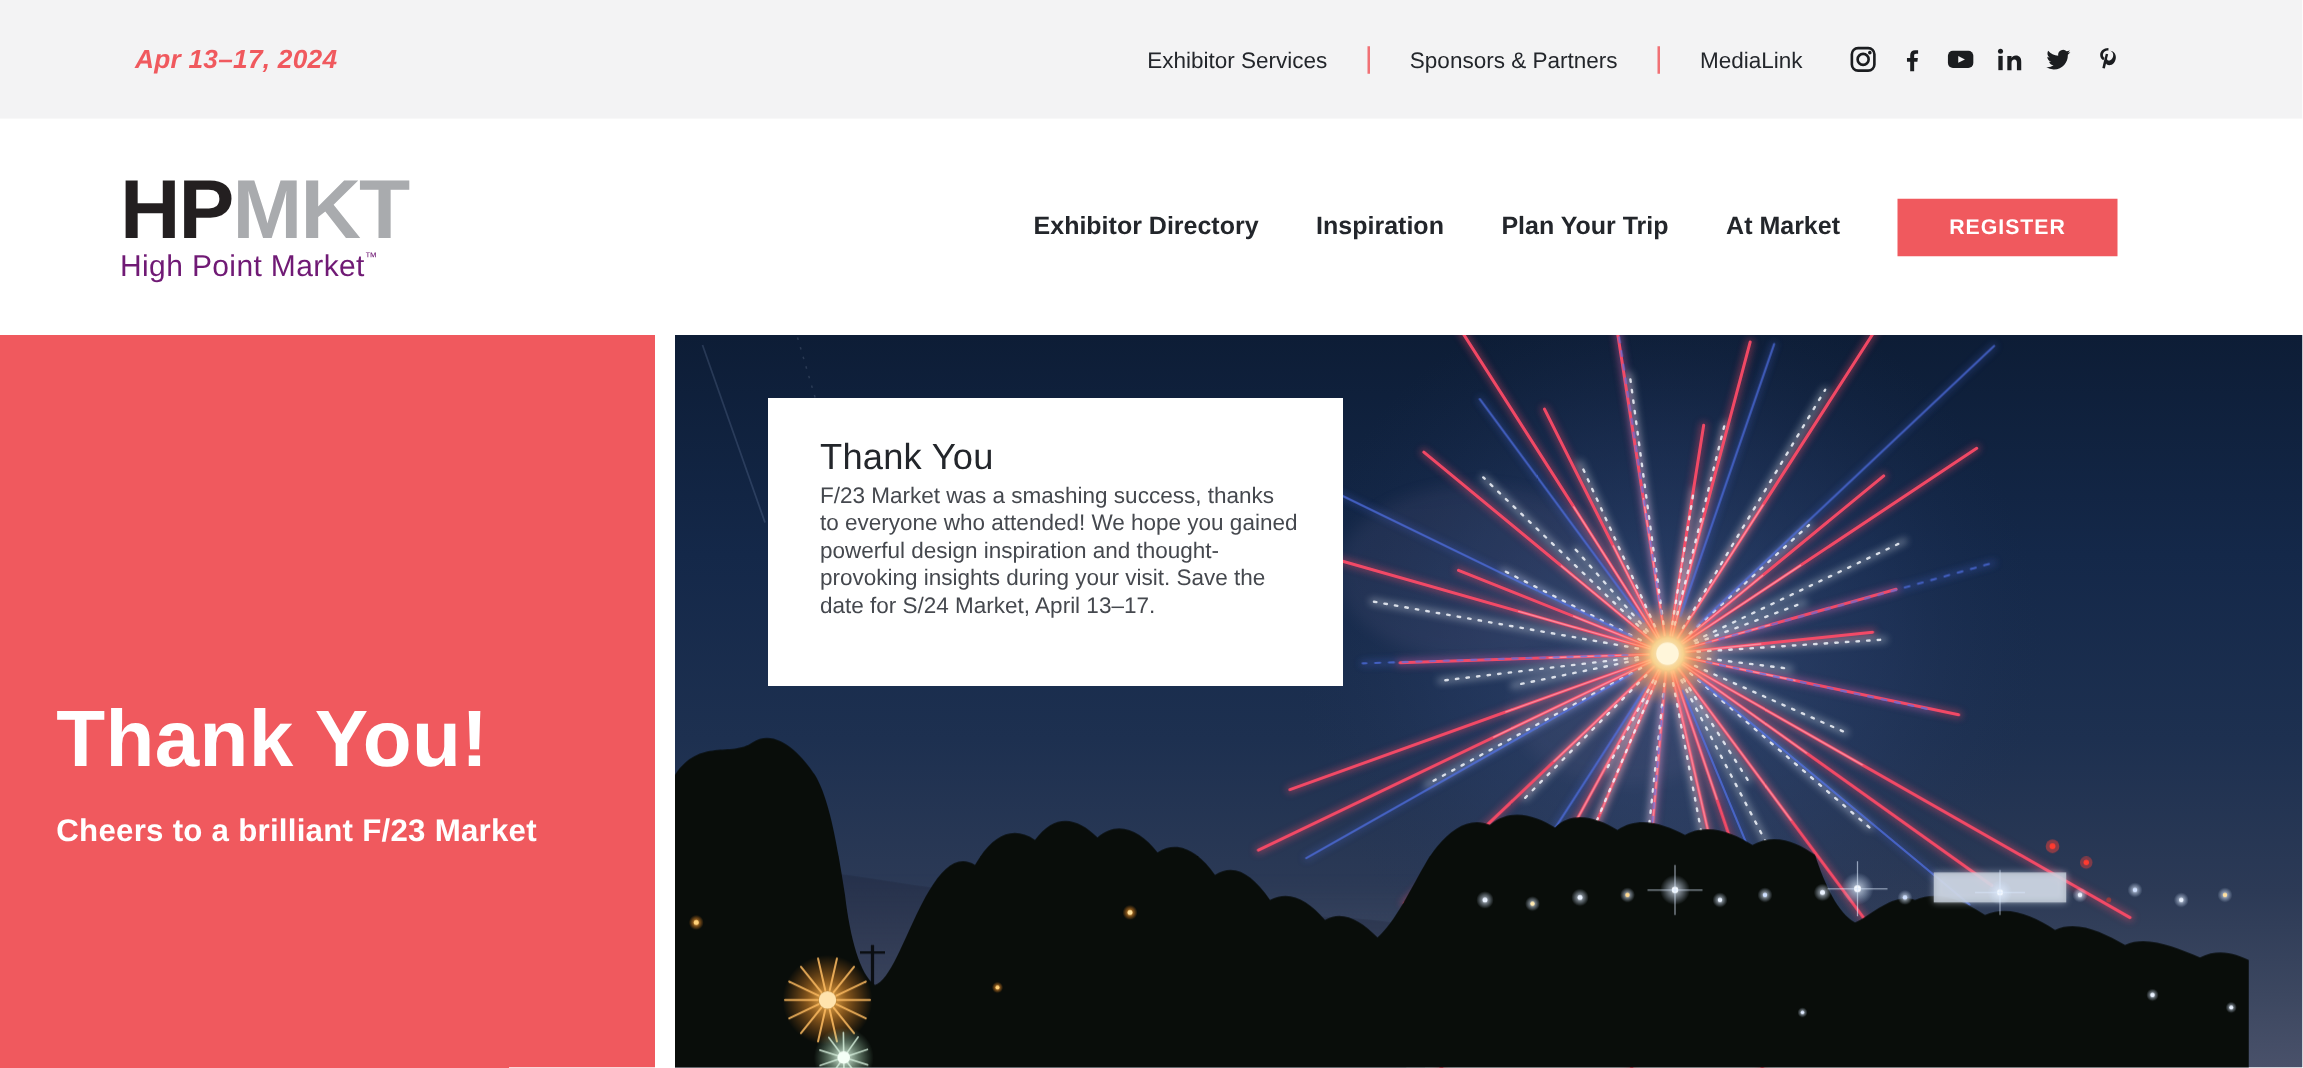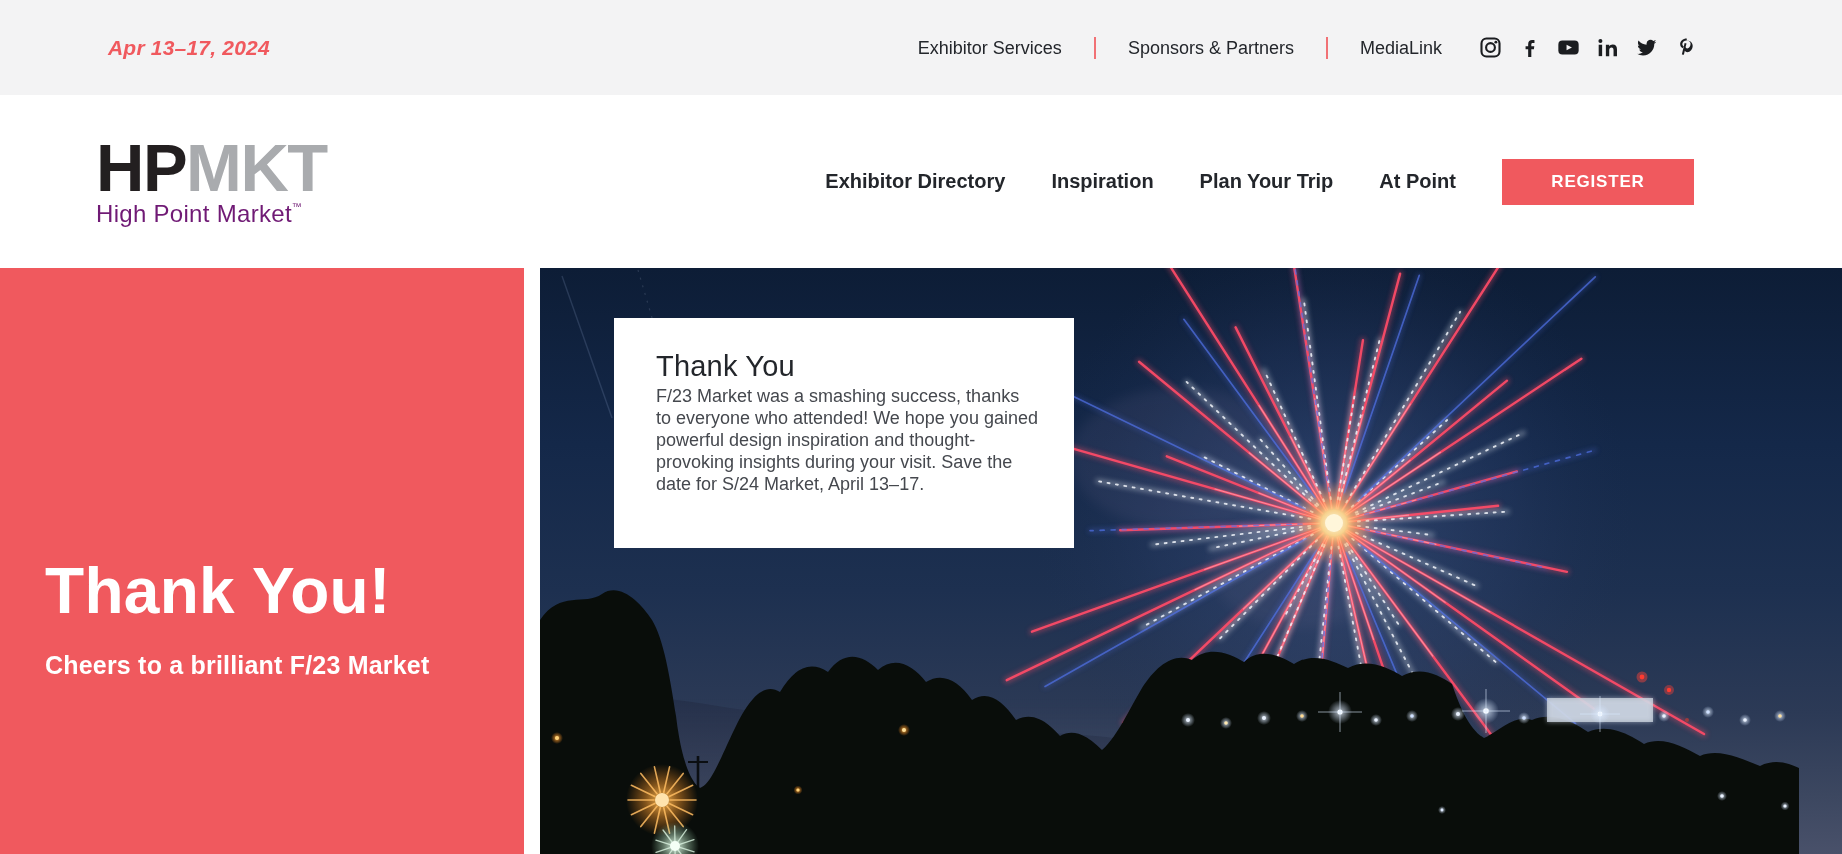--- a/index.html
+++ b/index.html
@@ -23,21 +23,21 @@
   .header { height:173px; background:#ffffff; display:flex; align-items:center;
             padding:0 148px 0 96px; flex:0 0 auto; }
   .logo { cursor:pointer; line-height:1; }
   .logo-mark { font-size:67px; font-weight:700; letter-spacing:-1.5px; line-height:.92; }
   .logo-hp { color:#231f20; }
   .logo-mkt { color:var(--logo-gray,#a9abae); }
   .logo-sub { font-size:24px; font-weight:500; color:#701a75; letter-spacing:.3px; margin-top:4px; }
   .logo-tm { font-size:10px; vertical-align:top; }
   .header-nav { margin-left:auto; display:flex; align-items:center; gap:46px; }
   .nav-item { font-size:20px; font-weight:700; color:var(--text-dark,#23262b); cursor:pointer; white-space:nowrap; }
-  .register-btn { width:192px; height:46px; background:var(--accent,#f0595e); color:#fff;
+  .register-btn { width:176px; height:46px; background:var(--accent,#f0595e); color:#fff;
                   display:flex; align-items:center; justify-content:center;
                   font-size:17px; font-weight:700; letter-spacing:.8px; border:none; cursor:pointer; }
 
   
   .hero { height:586px; display:flex; flex:0 0 auto; }
   .hero-panel { width:524px; background:var(--accent,#f0595e); color:#fff;
                 padding:290px 30px 0 45px; }
   .hero-title { font-size:64px; font-weight:600; letter-spacing:.3px; line-height:1.05; }
   .hero-sub { font-size:25px; font-weight:600; margin-top:26px; letter-spacing:.2px; }
   .hero-gap { width:16px; background:#ffffff; }
@@ -107,21 +107,21 @@
 
   <div class="header">
     <div class="logo">
       <div class="logo-mark"><span class="logo-hp">HP</span><span class="logo-mkt">MKT</span></div>
       <div class="logo-sub"><span>High Point Market</span><span class="logo-tm">™</span></div>
     </div>
     <div class="header-nav">
       <span class="nav-item">Exhibitor Directory</span>
       <span class="nav-item">Inspiration</span>
       <span class="nav-item">Plan Your Trip</span>
-      <span class="nav-item">At Point</span>
+      <span class="nav-item">At Market</span>
       <button class="register-btn">REGISTER</button>
     </div>
   </div>
 
   <div class="hero">
     <div class="hero-panel">
       <div class="hero-title">Thank You!</div>
       <div class="hero-sub">Cheers to a brilliant F/23 Market</div>
     </div>
     <div class="hero-gap"></div>

